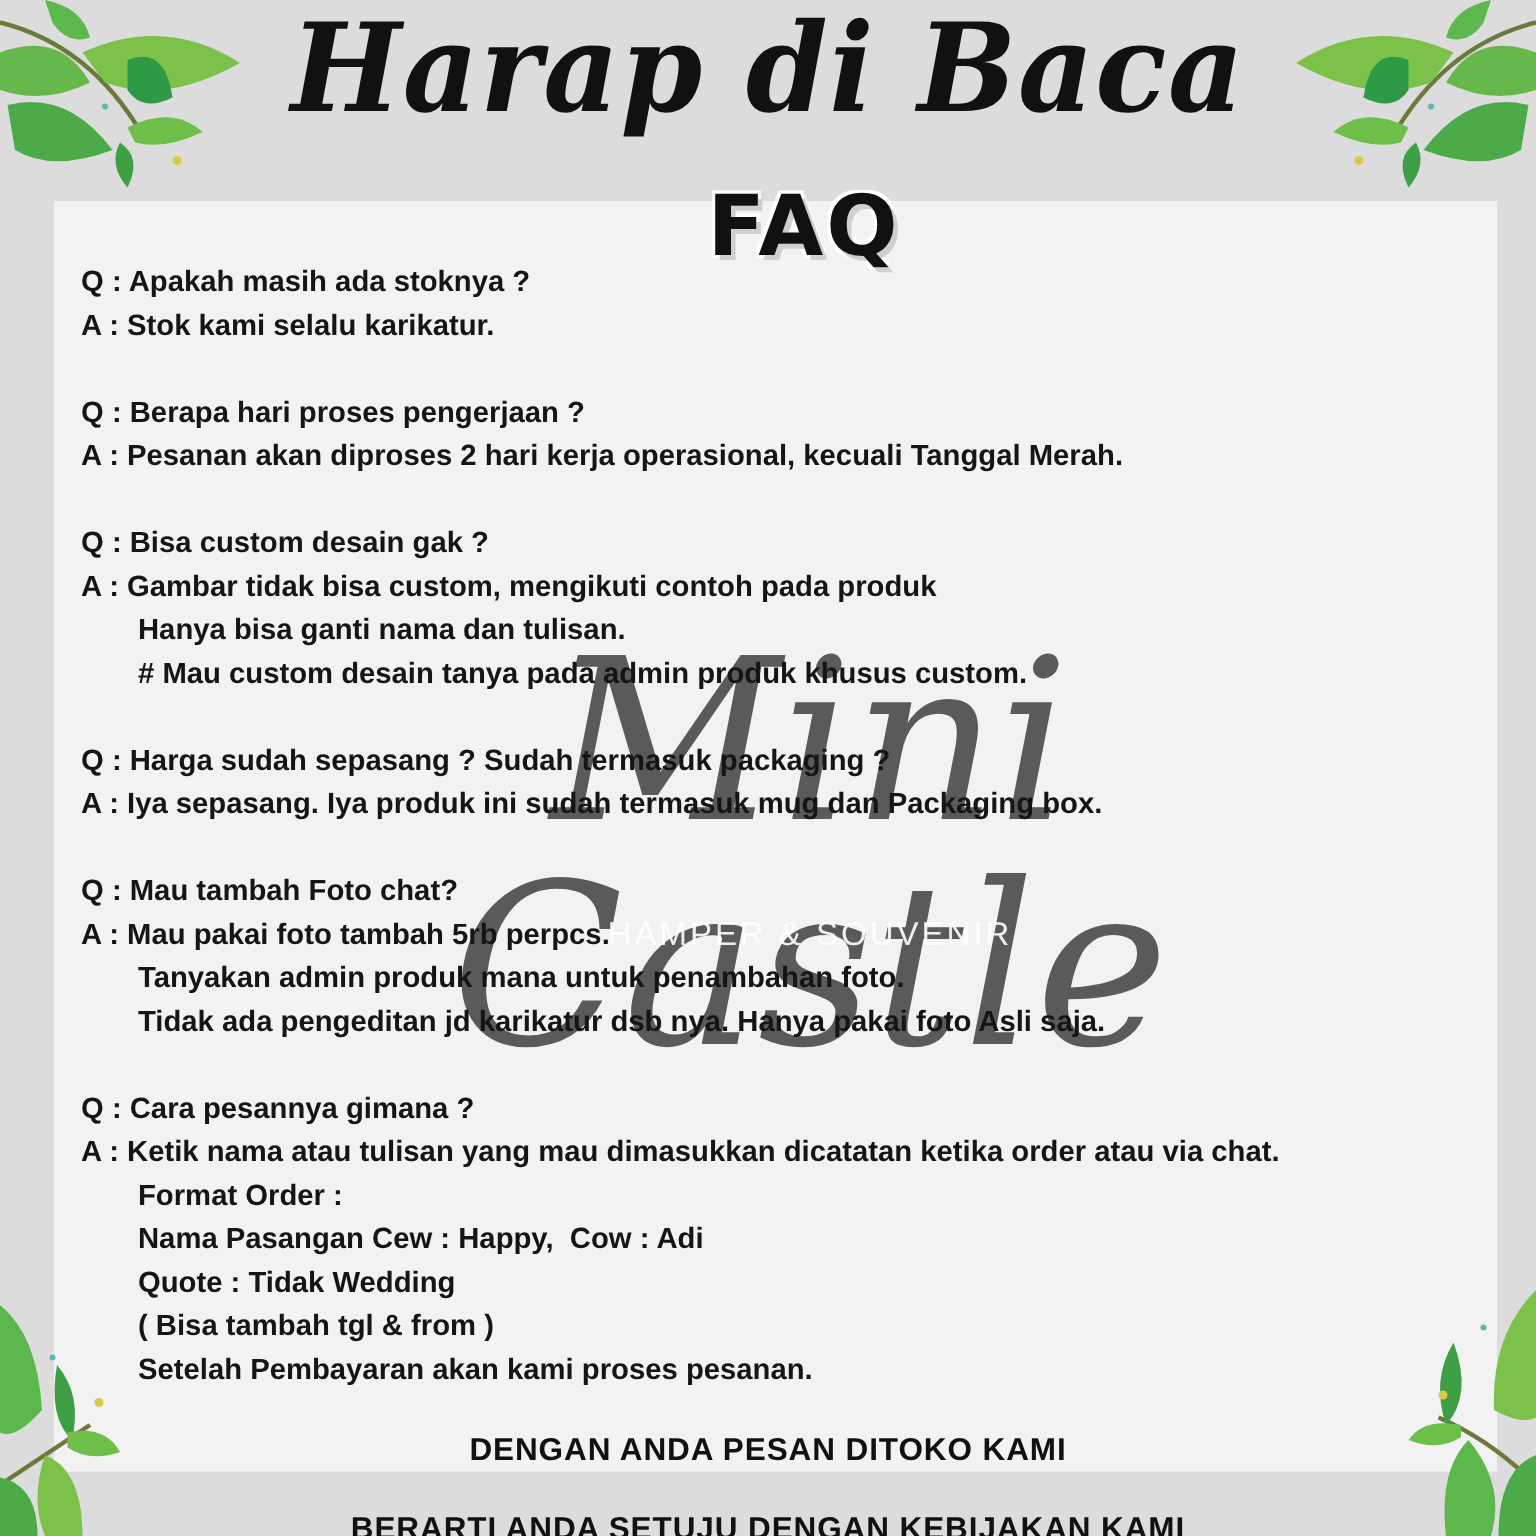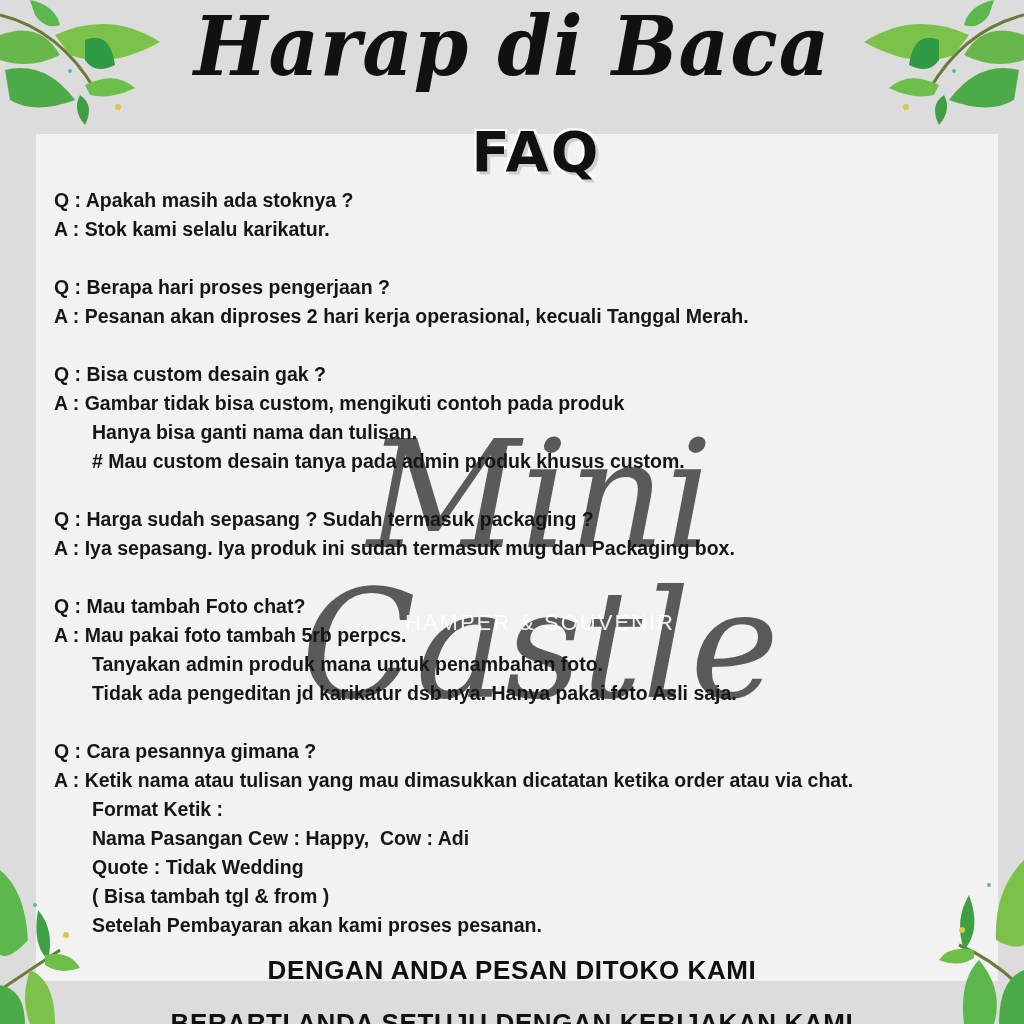--- a/index.html
+++ b/index.html
@@ -40,26 +40,26 @@
   .wm-sub {
     position: absolute; left: 0; top: 190px; width: 620px; text-align: center;
     font-family: "Liberation Sans", sans-serif; font-size: 22px; color: #ffffff;
     letter-spacing: 2px; opacity: 0.9;
   }
   .faq {
     position: absolute; left: 54px; top: 174px; width: 920px; z-index: 2;
     font-family: "Liberation Sans", sans-serif; font-size: 19.5px; font-weight: bold;
     line-height: 29px; color: #151515;
   }
-  .qa { margin-bottom: 29px; margin-top: 12px; }
+  .qa { margin-bottom: 29px; }
   .line { white-space: pre; }
   .indent { padding-left: 38px; }
   .footer {
     position: absolute; left: 0; width: 1024px; text-align: center; z-index: 2;
-    font-family: "Liberation Sans", sans-serif; font-weight: bold; font-size: 26px;
+    font-family: "Liberation Sans", sans-serif; font-weight: bold; font-size: 21px;
     letter-spacing: 0.6px; color: #111;
   }
   .footer-1 { top: 955px; }
   .footer-2 { top: 1008px; }
   .leaf { position: absolute; z-index: 2; }
 </style>
 </head>
 <body>
 
 <div class="panel"></div>
@@ -141,21 +141,21 @@
   </div>
   <div class="qa">
     <div class="line">Q : Mau tambah Foto chat?</div>
     <div class="line">A : Mau pakai foto tambah 5rb perpcs.</div>
     <div class="line indent">Tanyakan admin produk mana untuk penambahan foto.</div>
     <div class="line indent">Tidak ada pengeditan jd karikatur dsb nya. Hanya pakai foto Asli saja.</div>
   </div>
   <div class="qa">
     <div class="line">Q : Cara pesannya gimana ?</div>
     <div class="line">A : Ketik nama atau tulisan yang mau dimasukkan dicatatan ketika order atau via chat.</div>
-    <div class="line indent">Format Ketik :</div>
+    <div class="line indent">Format Order :</div>
     <div class="line indent">Nama Pasangan Cew : Happy,  Cow : Adi</div>
     <div class="line indent">Quote : Tidak Wedding</div>
     <div class="line indent">( Bisa tambah tgl &amp; from )</div>
     <div class="line indent">Setelah Pembayaran akan kami proses pesanan.</div>
   </div>
 </div>
 
 <div class="footer footer-1">DENGAN ANDA PESAN DITOKO KAMI</div>
 <div class="footer footer-2">BERARTI ANDA SETUJU DENGAN KEBIJAKAN KAMI</div>
 

